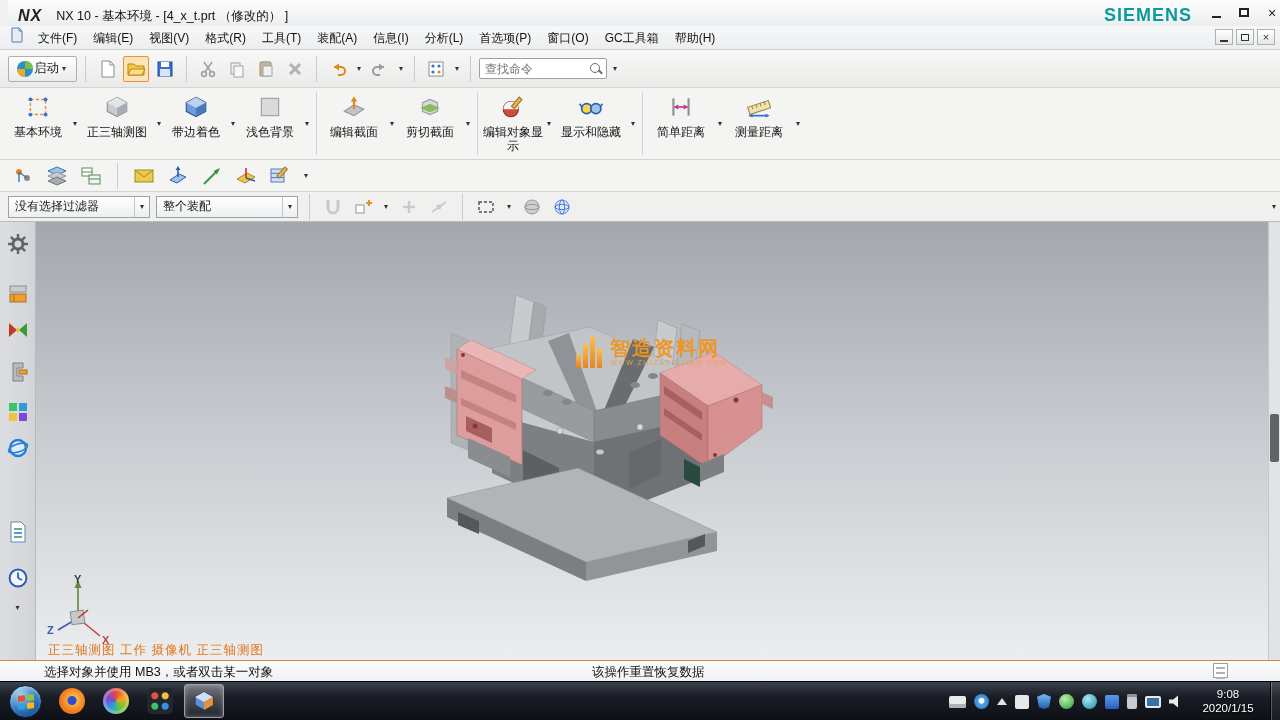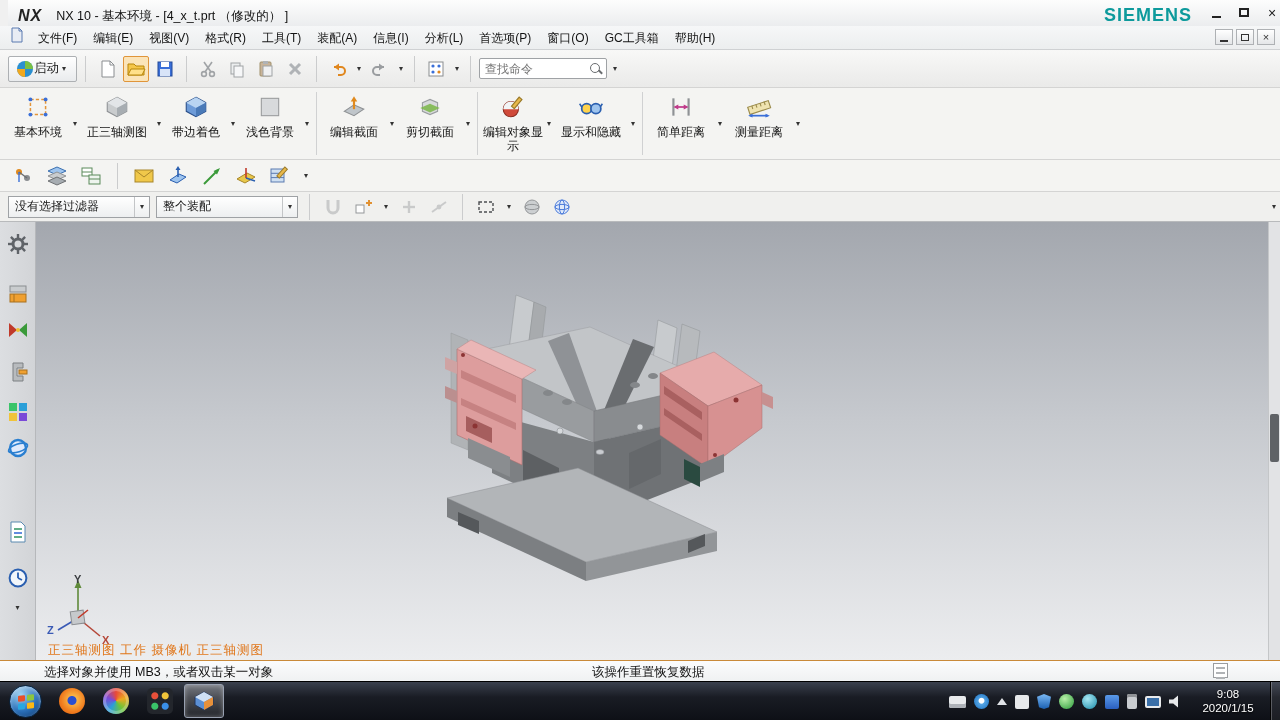--- a/index.html
+++ b/index.html
@@ -611,20 +611,32 @@
 
       <ellipse cx="548" cy="393" rx="5" ry="3" fill="#84878a"></ellipse>
       <ellipse cx="567" cy="402" rx="5" ry="3" fill="#84878a"></ellipse>
       <ellipse cx="635" cy="385" rx="5" ry="3" fill="#84878a"></ellipse>
       <ellipse cx="653" cy="376" rx="5" ry="3" fill="#84878a"></ellipse>
       <circle cx="560" cy="431" r="3" fill="#d6d9dc" stroke="#8a8d90" stroke-width="0.6"></circle>
       <circle cx="640" cy="427" r="3" fill="#d6d9dc" stroke="#8a8d90" stroke-width="0.6"></circle>
       <ellipse cx="600" cy="452" rx="4" ry="2.5" fill="#c9ccd0" stroke="#8a8d90" stroke-width="0.5"></ellipse>
     </svg>
 
+    <div id="watermark">
+      <div class="wm-bars">
+          <span style="height:14px"></span>
+          <span style="height:24px"></span>
+          <span style="height:32px"></span>
+          <span style="height:20px"></span>
+        </div>
+      <div class="wm-text">
+        <div class="t1">智造资料网</div>
+        <div class="t2">WWW.ZHIZAOZILIAO.COM</div>
+      </div>
+    </div>
 
     <svg id="triad" viewBox="0 0 70 76">
       <line x1="34" y1="44" x2="34" y2="12" stroke="#5f8a3a" stroke-width="1.6"></line>
       <polygon points="34,6 30.5,14 37.5,14" fill="#5f8a3a"></polygon>
       <line x1="34" y1="44" x2="56" y2="62" stroke="#b5483a" stroke-width="1.6"></line>
       <line x1="34" y1="44" x2="14" y2="56" stroke="#3a5ab5" stroke-width="1.6"></line>
       <rect x="27" y="37" width="13" height="13" fill="#c6c9cc" stroke="#8a8d90" transform="rotate(-8 33 43)"></rect>
       <line x1="34" y1="44" x2="44" y2="36" stroke="#c03a2a" stroke-width="1.6"></line>
       <text x="30" y="9" font-size="11" font-weight="bold" fill="#3a3d40">Y</text>
       <text x="58" y="70" font-size="11" font-weight="bold" fill="#b5483a">X</text>

